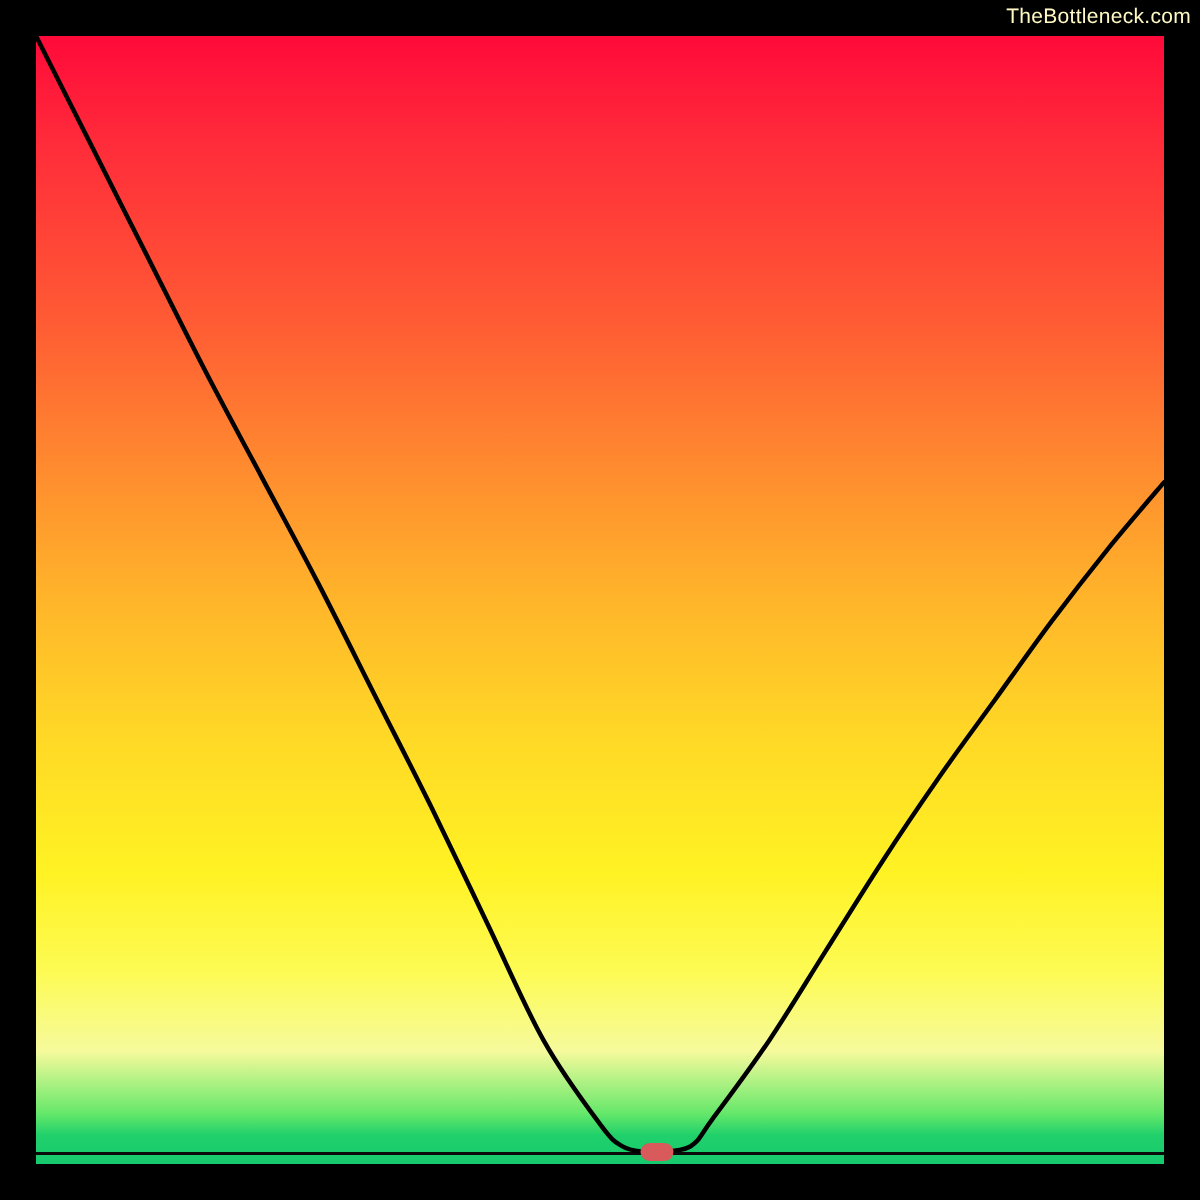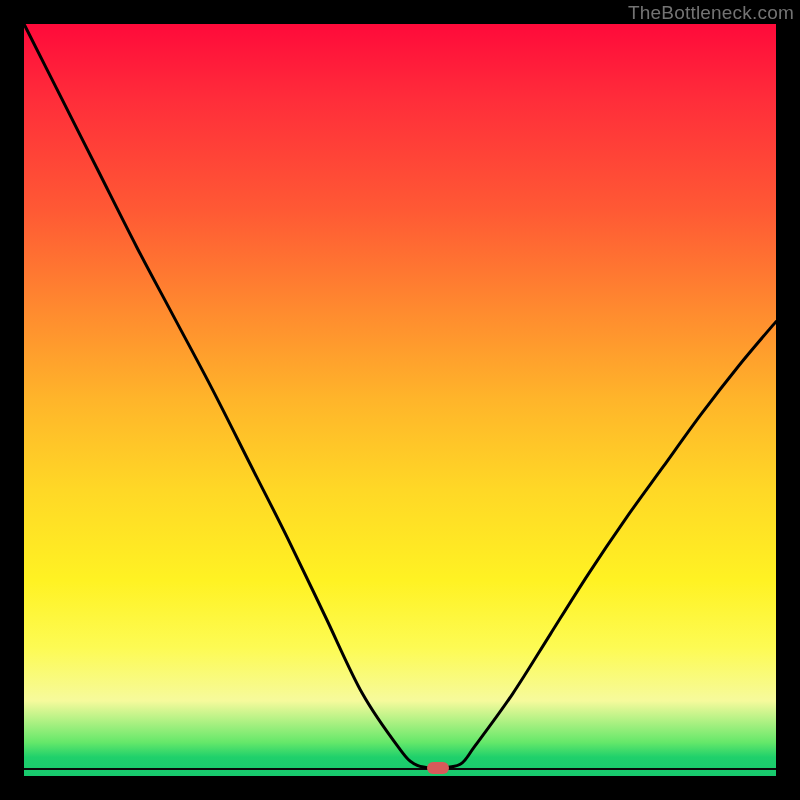--- a/index.html
+++ b/index.html
@@ -12,21 +12,21 @@
           #ff8a2f 38%,
           #ffb52a 50%,
           #ffd826 62%,
           #fff223 74%,
           #fdfb54 83%,
           #f6fa9c 90%,
           #66e86a 95.5%,
           #1fd06b 97.5%,
           #17c96e 100%)}
   svg.curve{position:absolute;left:24px;top:24px;width:752px;height:752px;overflow:visible}
-  .attribution{position:absolute;top:2px;right:6px;color:#737373;font-size:19px;letter-spacing:.2px}
+  .attribution{position:absolute;top:2px;right:6px;color:#fef9c3;font-size:14px;letter-spacing:.2px}
   .marker{position:absolute;width:22px;height:12px;border-radius:6px;background:#d85a5a;transform:translate(-50%,-50%)}
   .baseline{position:absolute;left:24px;width:752px;height:2px;background:#0a0a0a}
 </style>
 </head>
 <body>
 
 <div class="frame">
   <div class="plot"></div>
   <div class="baseline" style="top:768px"></div>
   <svg class="curve" viewBox="0 0 752 752" preserveAspectRatio="none">

